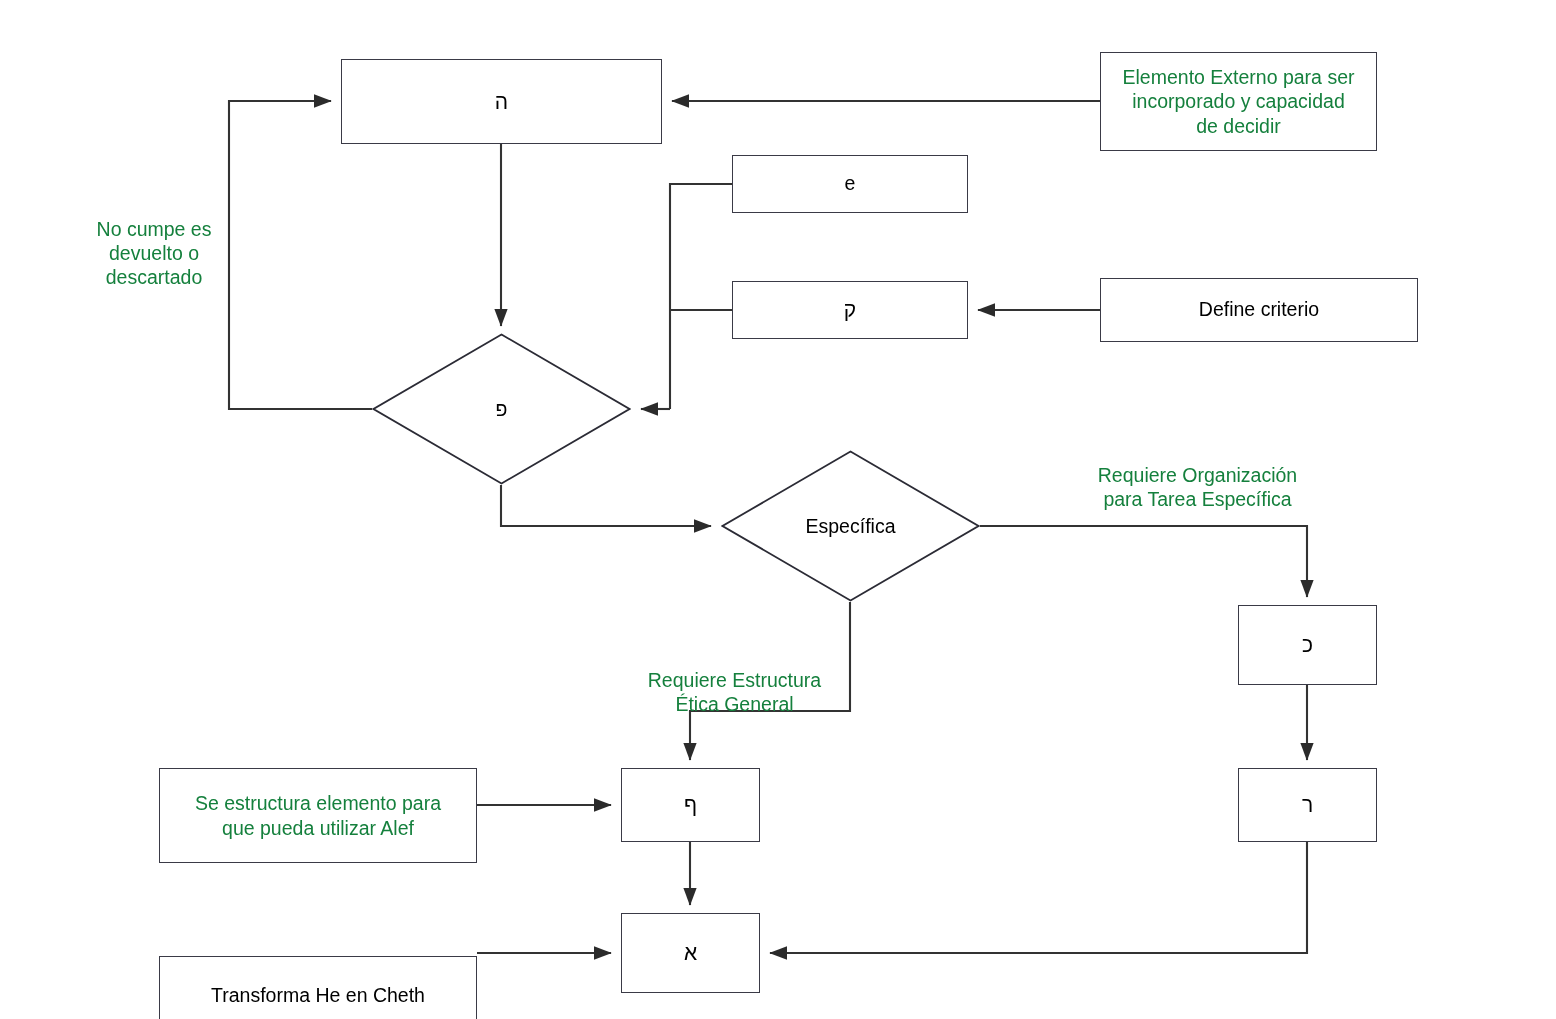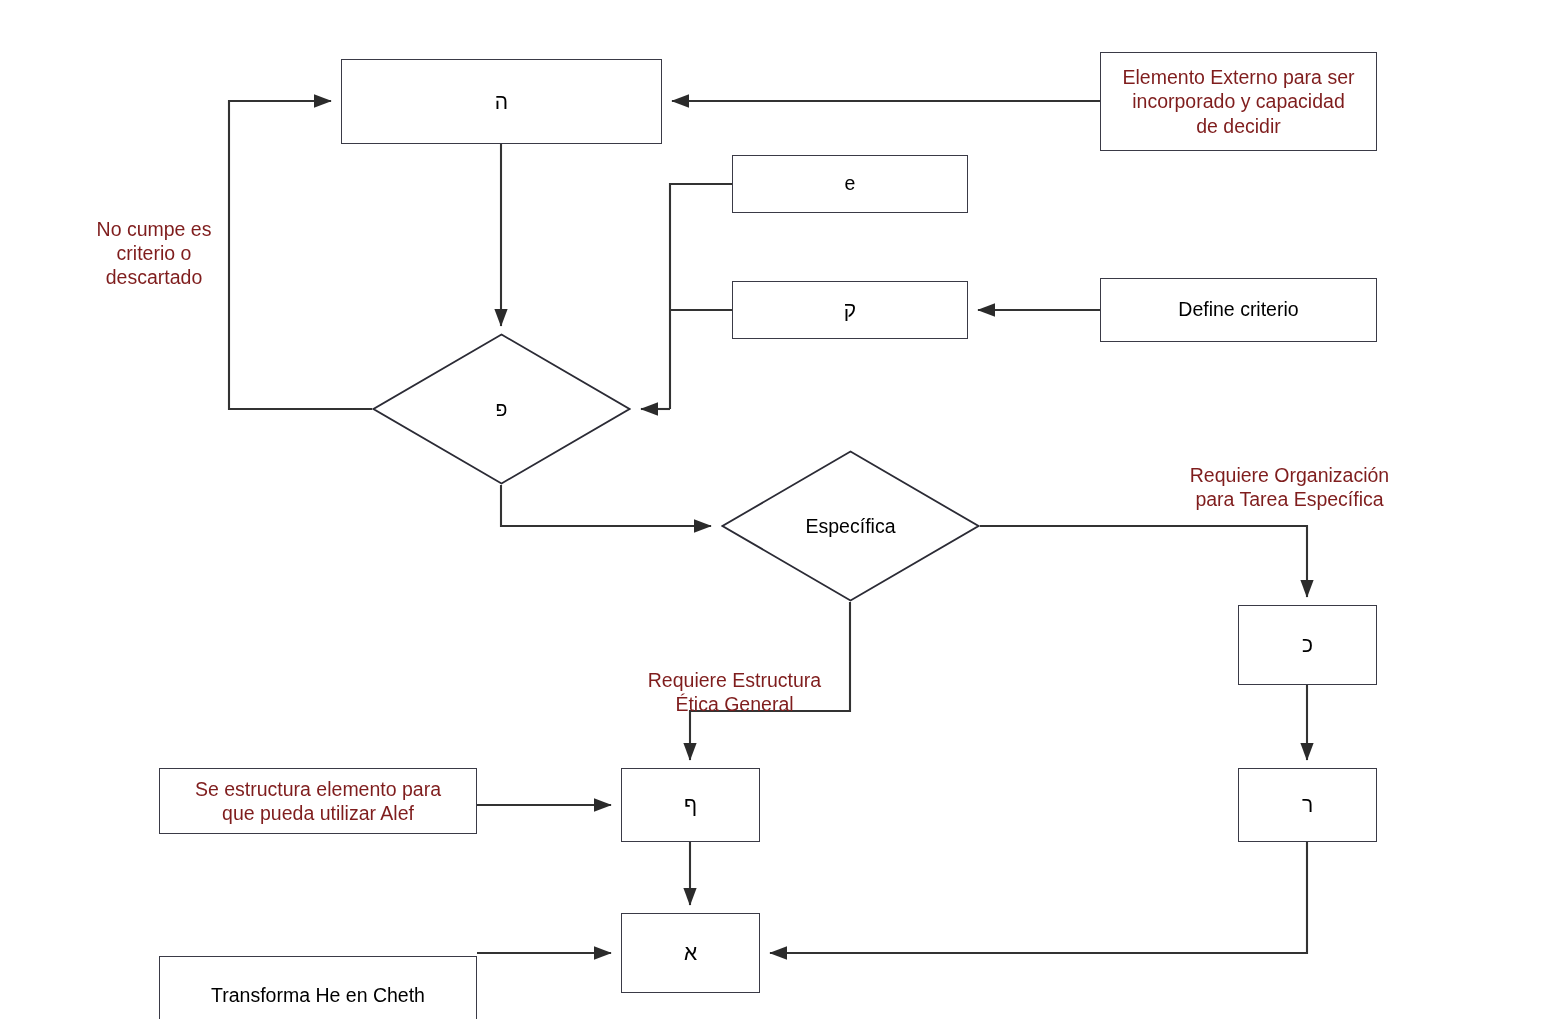--- a/index.html
+++ b/index.html
@@ -55,21 +55,21 @@
     display: flex;
     align-items: center;
     justify-content: center;
     font-size: 19.5px;
     color: #000000;
     pointer-events: none;
   }
   .edge-label {
     position: absolute;
     font-size: 19.5px;
-    color: #7f1d1d;
+    color: #15803d;
     text-align: center;
     line-height: 1.24;
     white-space: pre-line;
   }
 </style>
 </head>
 <body>
 
 <div id="canvas">
 
@@ -124,21 +124,21 @@
   </div>
 
   <div class="node rect" style="left:732px; top:155px; width:236px; height:58px;">
     <span>e</span>
   </div>
 
   <div class="node rect hebrew" style="left:732px; top:281px; width:236px; height:58px;">
     <span>ק</span>
   </div>
 
-  <div class="node rect" style="left:1100px; top:278px; width:277px; height:64px;">
+  <div class="node rect" style="left:1100px; top:278px; width:318px; height:64px;">
     <span>Define criterio</span>
   </div>
 
   <div class="diamond-wrap" style="left:372px; top:333px; width:259px; height:152px;">
     <svg width="259" height="152" viewBox="0 0 259 152" xmlns="http://www.w3.org/2000/svg">
       <polygon points="129.5,1.5 257.5,76 129.5,150.5 1.5,76" fill="#ffffff" stroke="#2b2b35" stroke-width="1.8"></polygon>
     </svg>
     <span class="diamond-label hebrew">פ</span>
   </div>
 
@@ -150,40 +150,40 @@
   </div>
 
   <div class="node rect hebrew" style="left:1238px; top:605px; width:139px; height:80px;">
     <span>כ</span>
   </div>
 
   <div class="node rect hebrew" style="left:1238px; top:768px; width:139px; height:74px;">
     <span>ר</span>
   </div>
 
-  <div class="node rect" style="left:159px; top:768px; width:318px; height:66px;">
+  <div class="node rect" style="left:159px; top:768px; width:318px; height:95px;">
     <span class="edge-label" style="position:static;">Se estructura elemento para
 que pueda utilizar Alef</span>
   </div>
 
   <div class="node rect" style="left:159px; top:913px; width:318px; height:80px;margin-top:43px;">
     <span>Transforma He en Cheth</span>
   </div>
 
   <div class="node rect hebrew" style="left:621px; top:768px; width:139px; height:74px;">
     <span>ף</span>
   </div>
 
   <div class="node rect hebrew" style="left:621px; top:913px; width:139px; height:80px;">
     <span>א</span>
   </div>
 
   <div class="edge-label" style="left:78px; top:217px; width:152px;">No cumpe es
-criterio o
+devuelto o
 descartado</div>
 
-  <div class="edge-label" style="left:1168px; top:463px; width:243px;">Requiere Organización
+  <div class="edge-label" style="left:1076px; top:463px; width:243px;">Requiere Organización
 para Tarea Específica</div>
 
   <div class="edge-label" style="left:633px; top:668px; width:203px;">Requiere Estructura
 Ética General</div>
 
 </div>
 
 </body></html>

